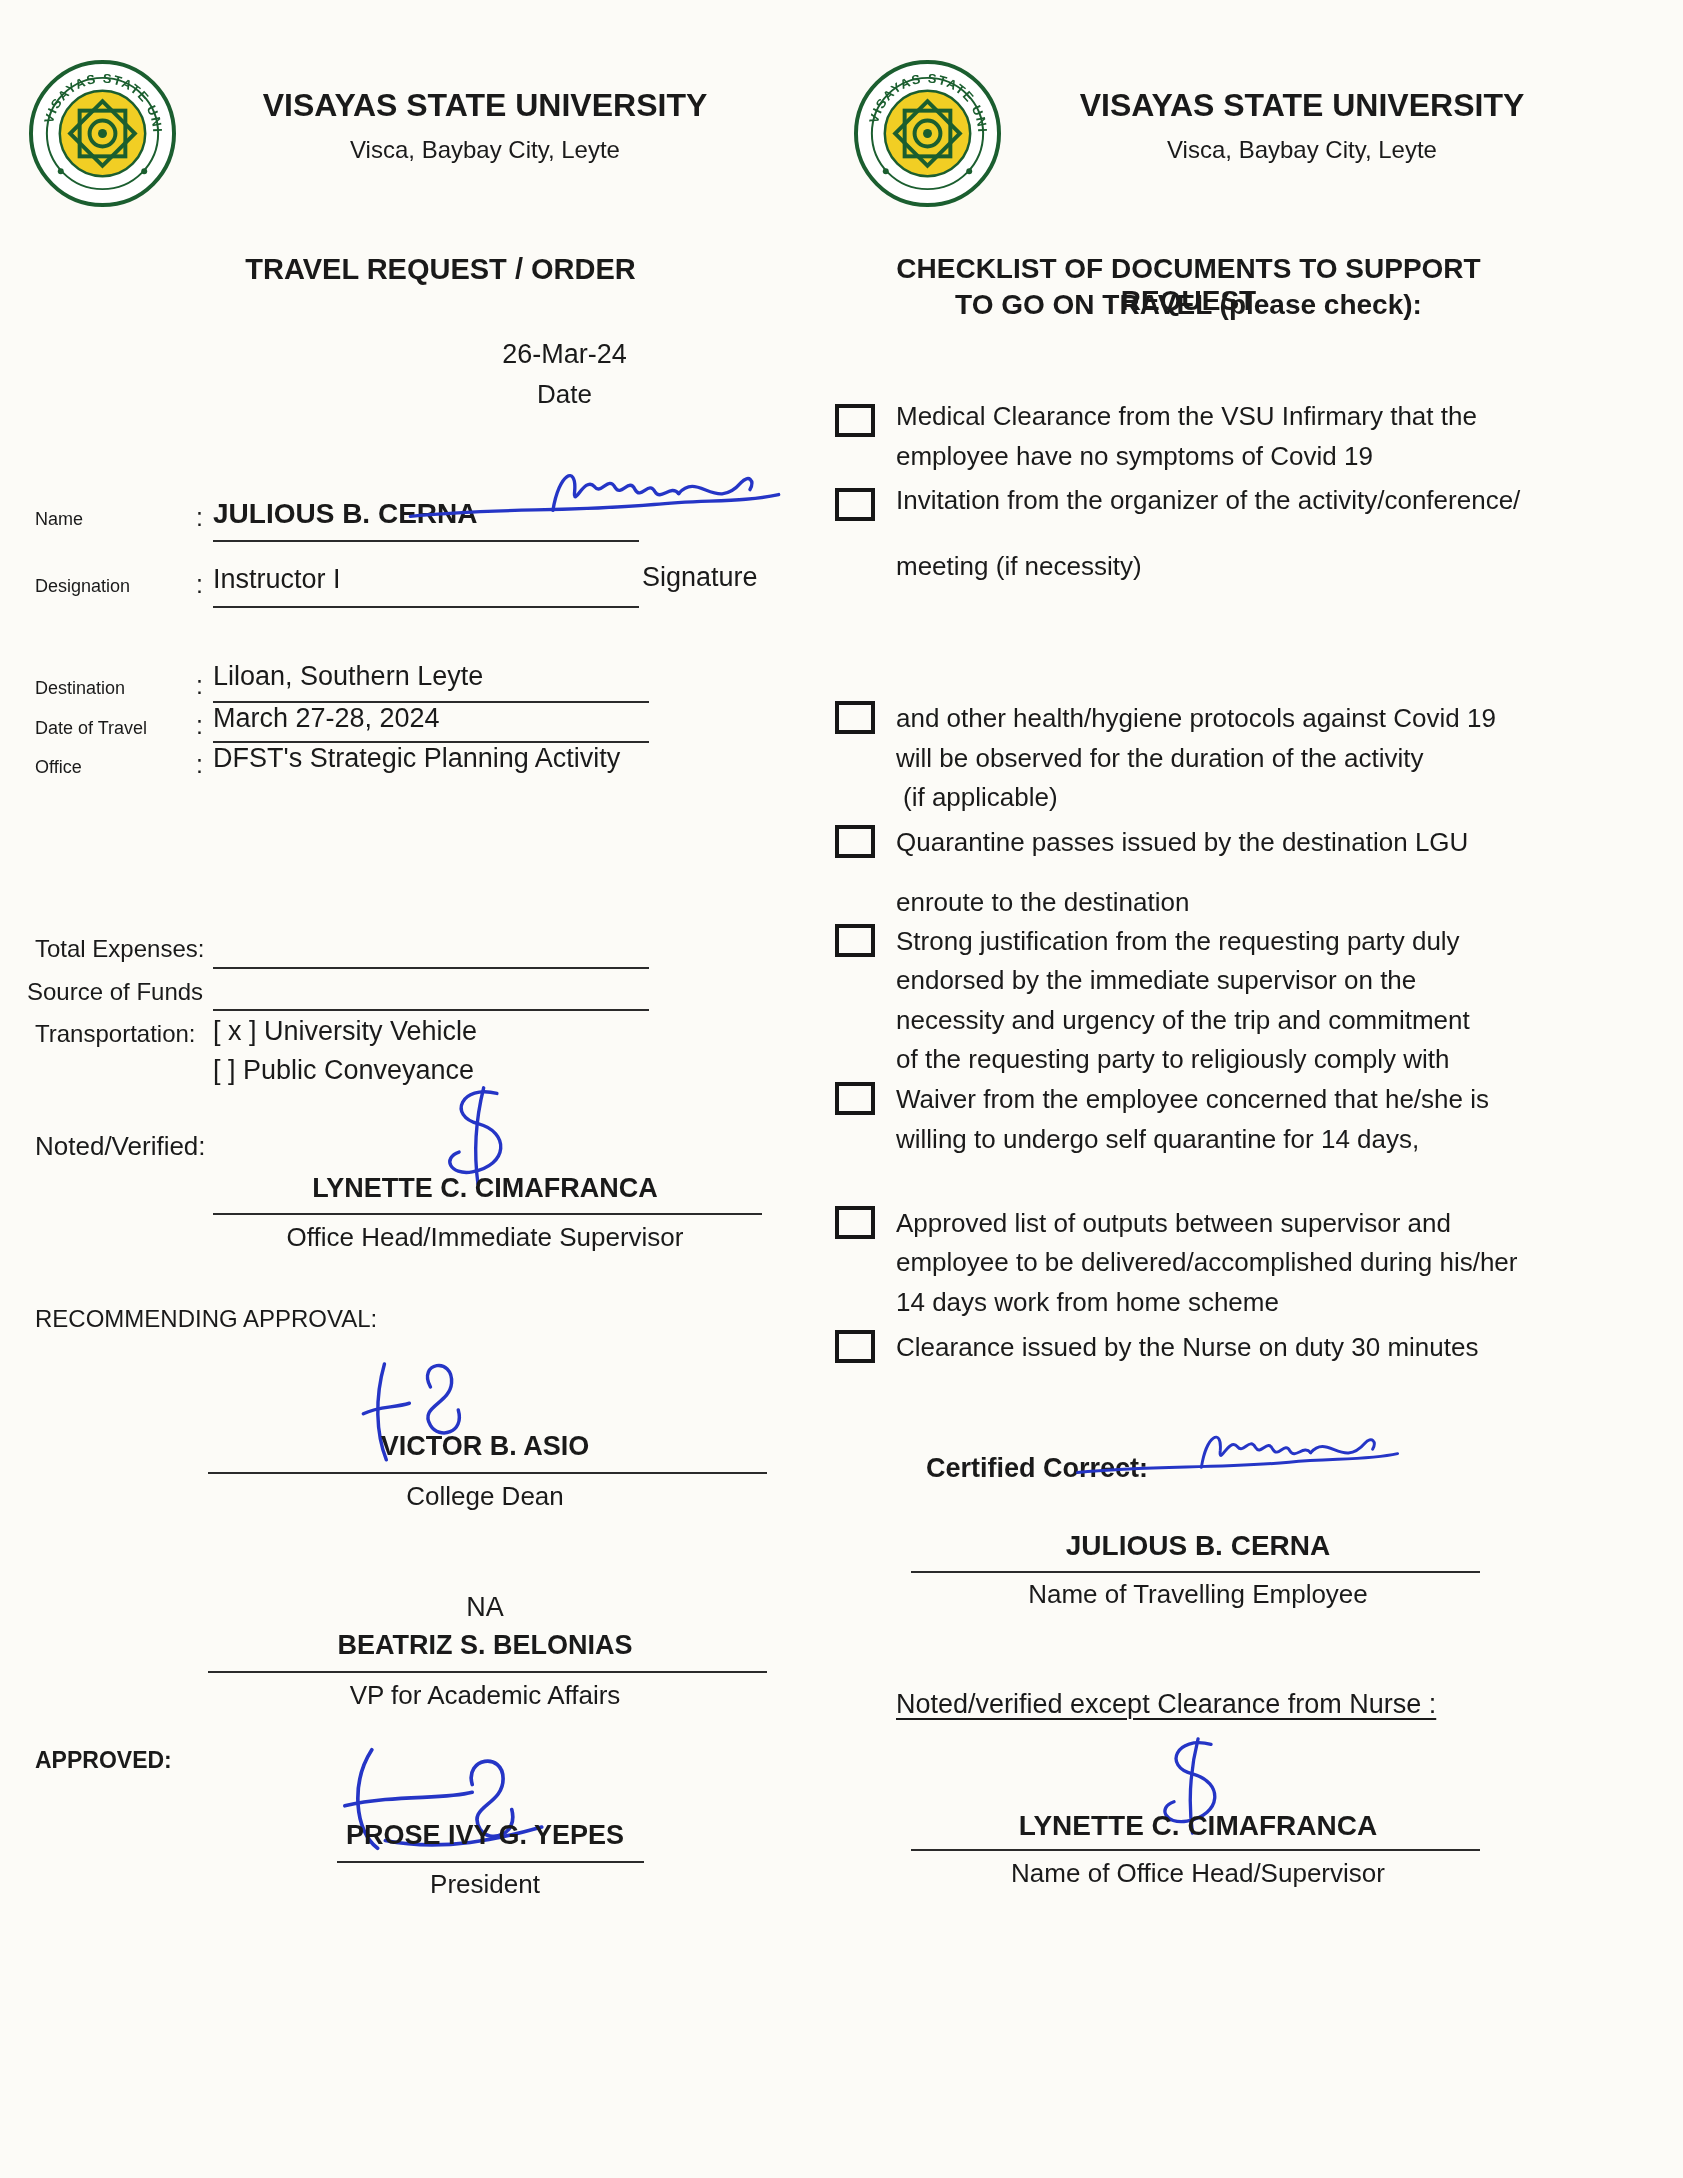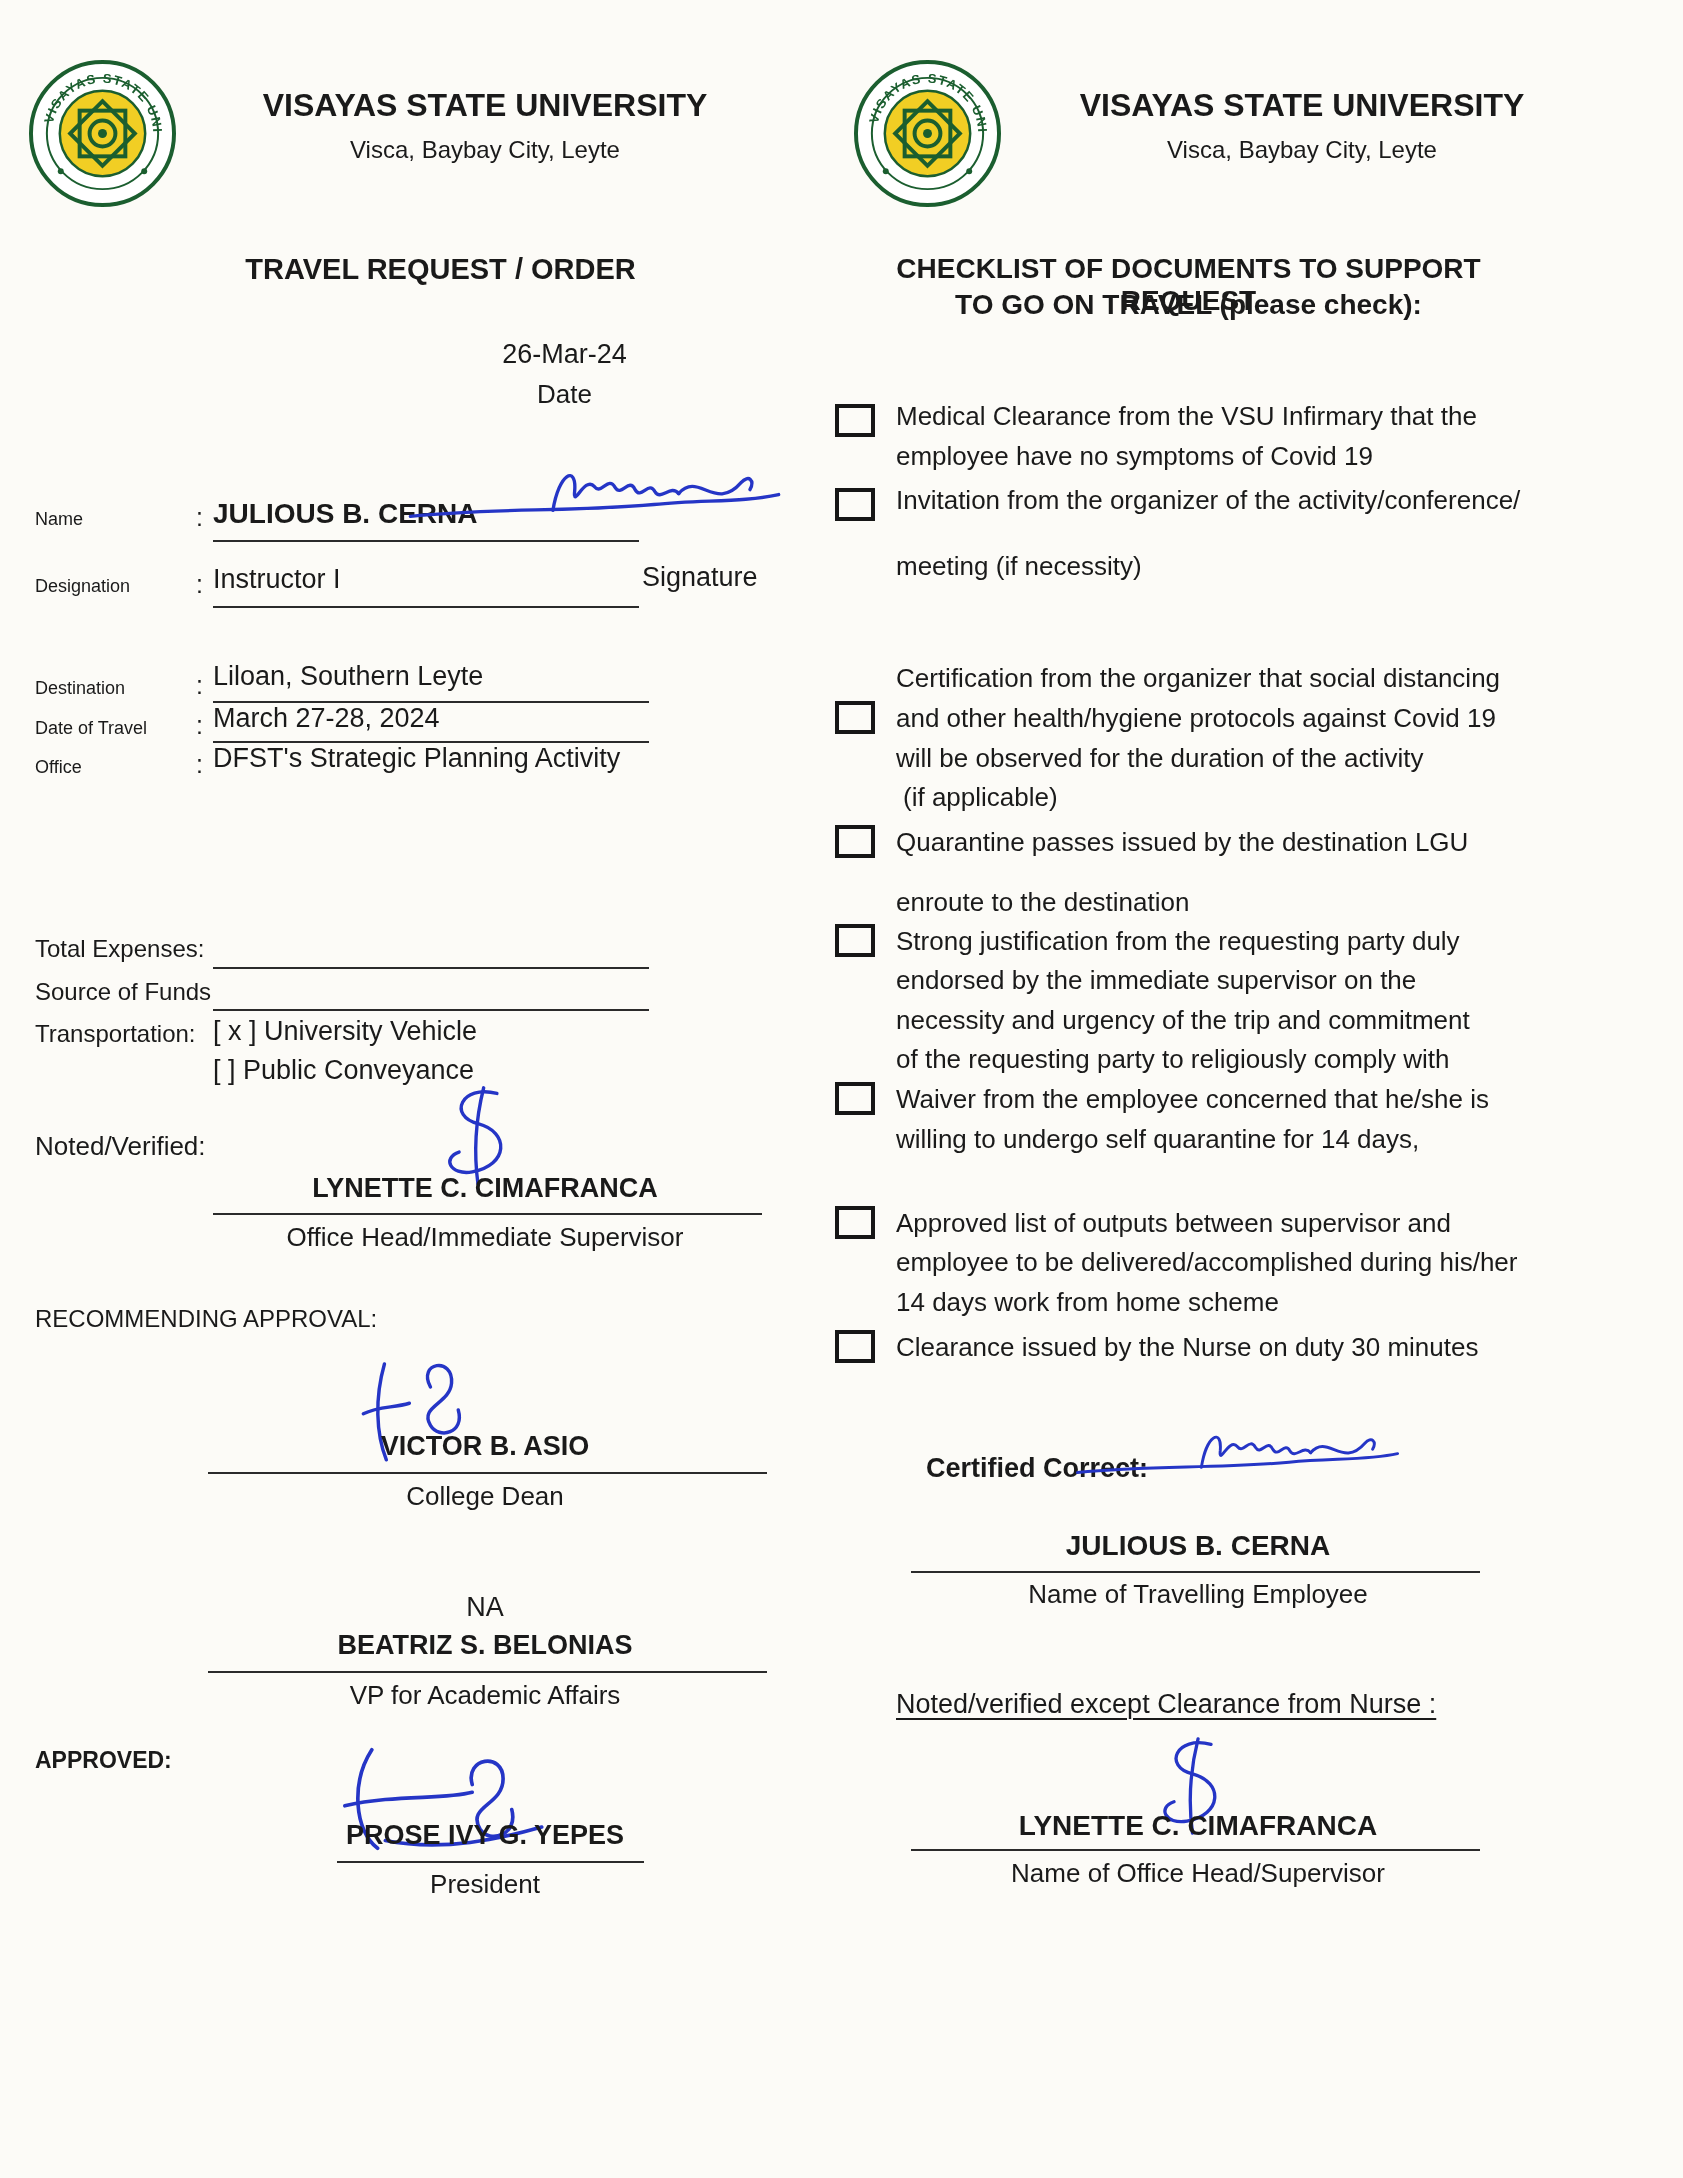--- a/index.html
+++ b/index.html
@@ -119,21 +119,21 @@
   <div class="abs" style="left:196px;top:711px;font-size:25px">:</div>
   <div class="abs val" style="left:213px;top:703px">March 27-28, 2024</div>
   <div class="rule" style="left:213px;top:741px;width:436px"></div>
 
   <div class="abs lbl" style="left:35px;top:757px">Office</div>
   <div class="abs" style="left:196px;top:750px;font-size:25px">:</div>
   <div class="abs val" style="left:213px;top:743px">DFST's Strategic Planning Activity</div>
 
   <div class="abs lbl2" style="left:35px;top:935px">Total Expenses:</div>
   <div class="rule" style="left:213px;top:967px;width:436px"></div>
-  <div class="abs lbl2" style="left:35px;top:978px">Source of Funds</div>
+  <div class="abs lbl2" style="left:27px;top:978px">Source of Funds</div>
   <div class="rule" style="left:213px;top:1009px;width:436px"></div>
   <div class="abs lbl2" style="left:35px;top:1020px">Transportation:</div>
   <div class="abs val" style="left:213px;top:1016px">[ x ] University Vehicle</div>
   <div class="abs val" style="left:213px;top:1055px">[ ] Public Conveyance</div>
 
   <div class="abs small" style="left:35px;top:1131px">Noted/Verified:</div>
   <div class="sig" style="left:421px;top:1084px;width:114px;height:104px">
       <svg viewBox="0 0 120 110">
         <use href="#sig-cima"></use>
       </svg>
@@ -181,21 +181,20 @@
 
   <div class="cb" style="left:835px;top:404px"></div>
   <div class="abs chk-line" style="left:896px;top:401px">Medical Clearance from the VSU Infirmary that the</div>
   <div class="abs chk-line" style="left:896px;top:441px">employee have no symptoms of Covid 19</div>
 
   <div class="cb" style="left:835px;top:488px"></div>
   <div class="abs chk-line" style="left:896px;top:485px">Invitation from the organizer of the activity/conference/</div>
   <div class="abs chk-line" style="left:896px;top:551px">meeting (if necessity)</div>
 
   <div class="cb" style="left:835px;top:701px"></div>
-  <div class="abs chk-line" style="left:896px;top:663px">Certification from the organizer that social distancing</div>
   <div class="abs chk-line" style="left:896px;top:703px">and other health/hygiene protocols against Covid 19</div>
   <div class="abs chk-line" style="left:896px;top:743px">will be observed for the duration of the activity</div>
   <div class="abs chk-line" style="left:903px;top:782px"> (if applicable)</div>
 
   <div class="cb" style="left:835px;top:825px"></div>
   <div class="abs chk-line" style="left:896px;top:827px">Quarantine passes issued by the destination LGU</div>
   <div class="abs chk-line" style="left:896px;top:887px">enroute to the destination</div>
 
   <div class="cb" style="left:835px;top:924px"></div>
   <div class="abs chk-line" style="left:896px;top:926px">Strong justification from the requesting party duly</div>

